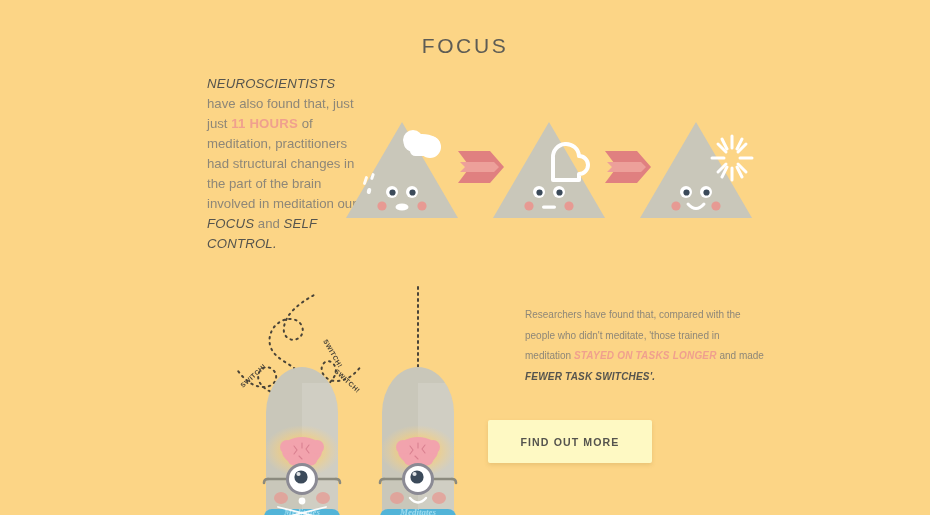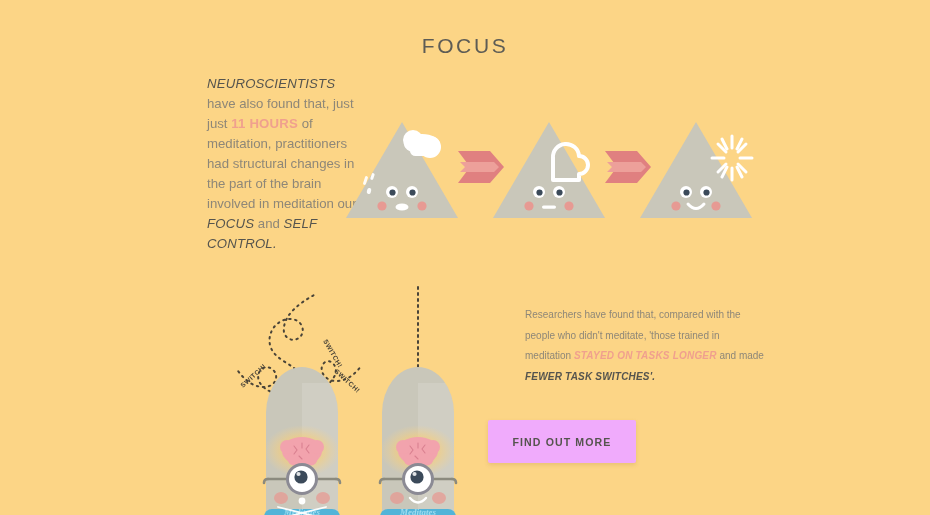--- a/index.html
+++ b/index.html
@@ -80,23 +80,23 @@
     font-weight: bold;
     font-style: italic;
     letter-spacing: .2px;
   }
 
   
   #cta-button {
     position: absolute;
     left: 488px;
     top: 420px;
-    width: 148px;
+    width: 164px;
     height: 43px;
-    background: #f0abfc;
+    background: #fef9c3;
     border: none;
     border-radius: 2px;
     box-shadow: 0 2px 4px rgba(150,110,40,.18);
     color: #55544e;
     font-family: "Liberation Sans", sans-serif;
     font-size: 10.6px;
     font-weight: bold;
     letter-spacing: 1.1px;
     cursor: pointer;
   }

